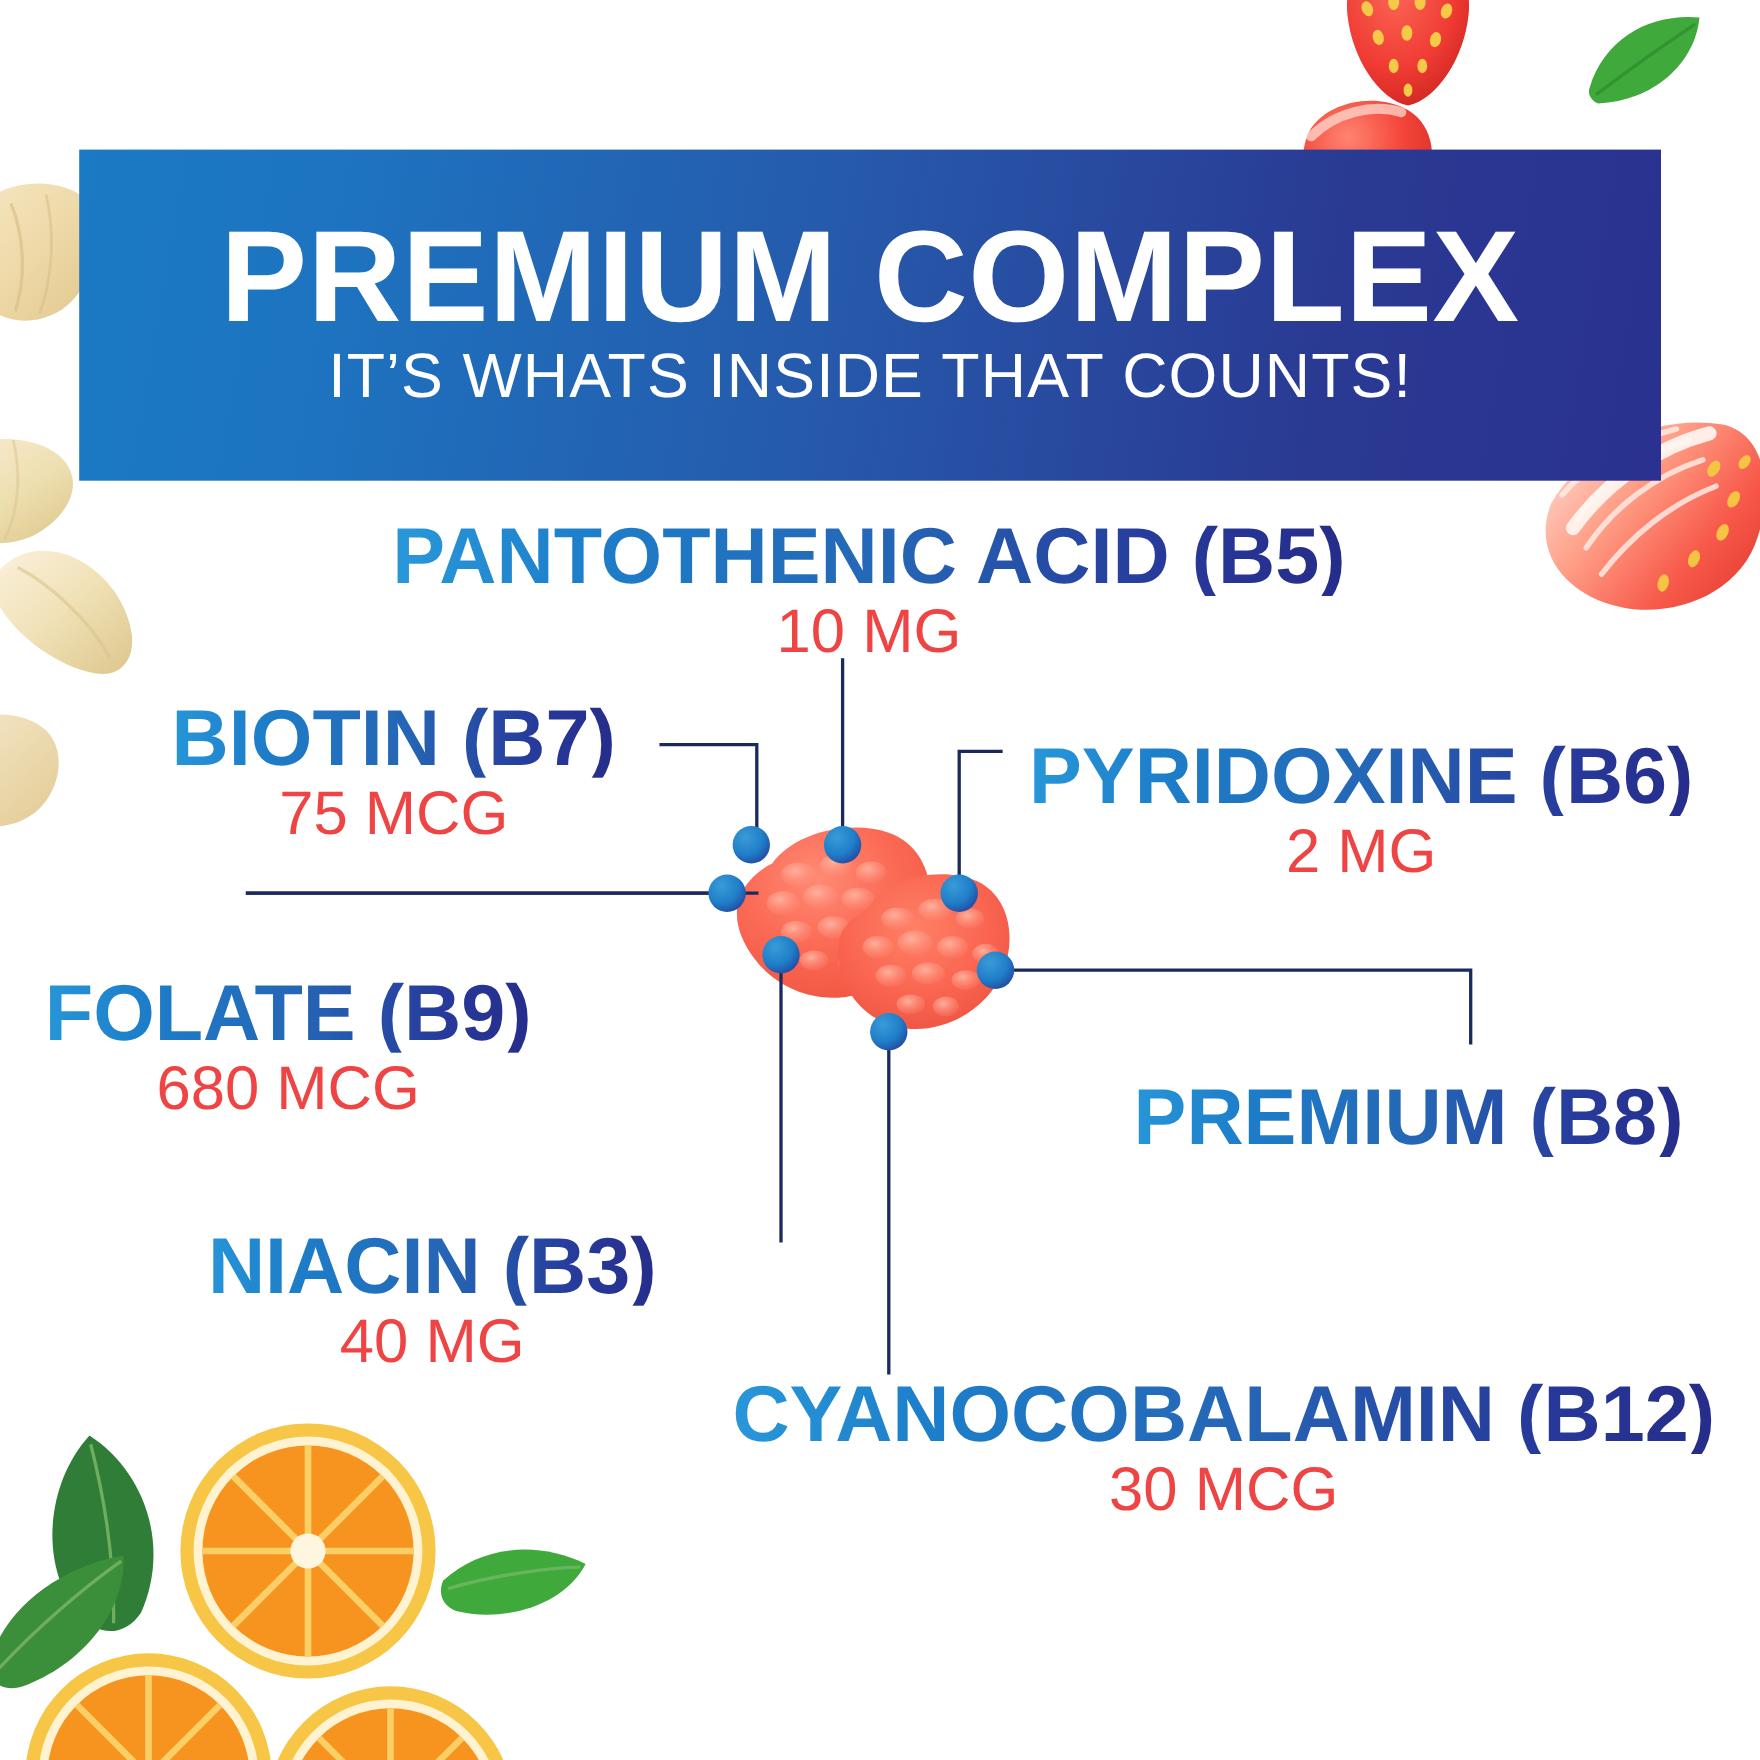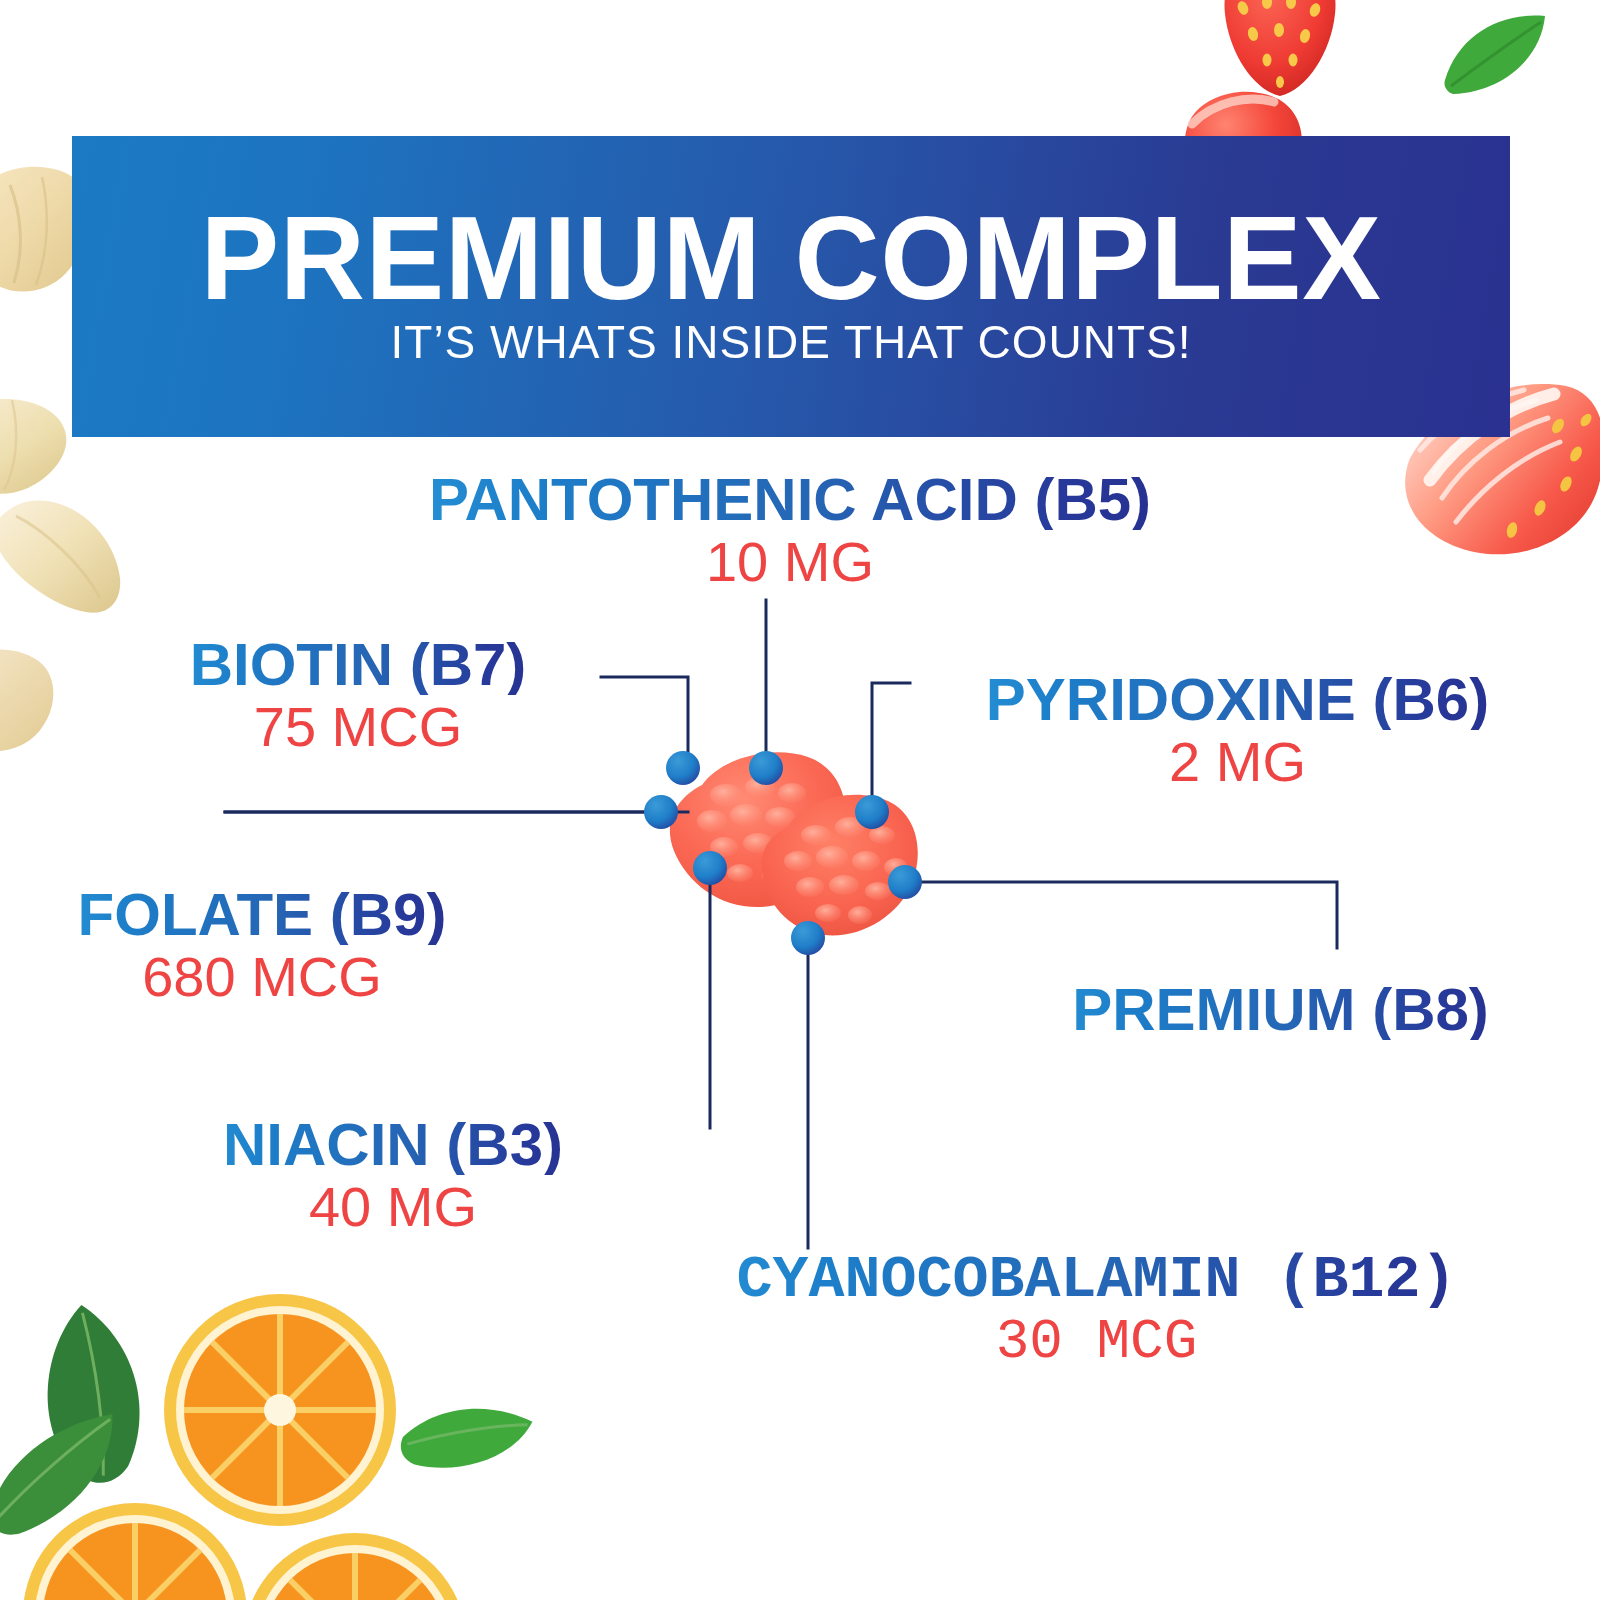--- a/index.html
+++ b/index.html
@@ -33,40 +33,40 @@
     font-weight:bold;
     font-size:118px;
     line-height:0.96;
     letter-spacing:0.5px;
     white-space:nowrap;
     font-stretch:condensed;
     transform:scaleX(1.0);
   }
   #header-subtitle{
     color:#ffffff;
-    font-size:46px;
+    font-size:57px;
     line-height:1.0;
     letter-spacing:1px;
     white-space:nowrap;
     font-weight:300;
     margin-top:4px;
     text-align:center;
   }
 
   
   #connectors{ position:absolute; left:0; top:0; width:1600px; height:1600px; z-index:30; }
 
   
   #gummies{ position:absolute; left:630px; top:735px; width:310px; height:220px; z-index:20; }
 
   
   .nutrient{ position:absolute; z-index:50; }
   .nutrient .name{
     font-weight:bold;
-    font-size:60px;
+    font-size:72px;
     line-height:1.0;
     white-space:nowrap;
     background:linear-gradient(90deg,#2a9bdc 0%, #1d7ec9 22%, #2566b5 52%, #27399a 80%, #262a86 100%);
     -webkit-background-clip:text;
     background-clip:text;
     color:transparent;
     -webkit-text-fill-color:transparent;
   }
   .nutrient .dose{
     font-size:56px;
@@ -415,18 +415,18 @@
 
   <div class="nutrient ctr" style="left:1008px;top:980px;width:545px;">
     <div class="name">PREMIUM (B8)</div>
   </div>
 
   <div class="nutrient ctr" style="left:168px;top:1115px;width:450px;">
     <div class="name">NIACIN (B3)</div>
     <div class="dose dose-ctr">40 MG</div>
   </div>
 
-  <div class="nutrient ctr" style="left:624px;top:1250px;width:945px;font-family:Liberation Mono, monospace;">
+  <div class="nutrient ctr" style="left:640px;top:1250px;width:945px;">
     <div class="name">CYANOCOBALAMIN (B12)</div>
     <div class="dose dose-ctr">30 MCG</div>
   </div>
 
 </div>
 
 </body></html>

